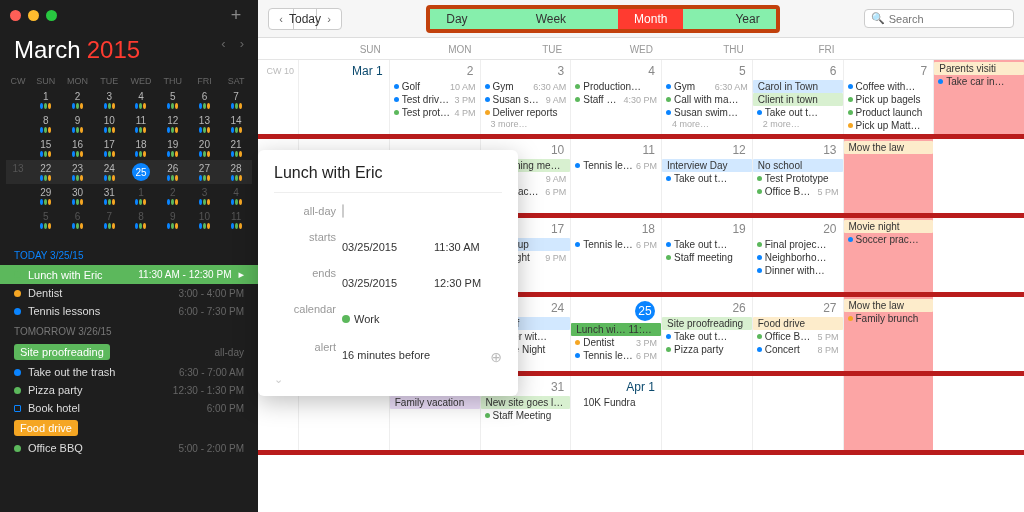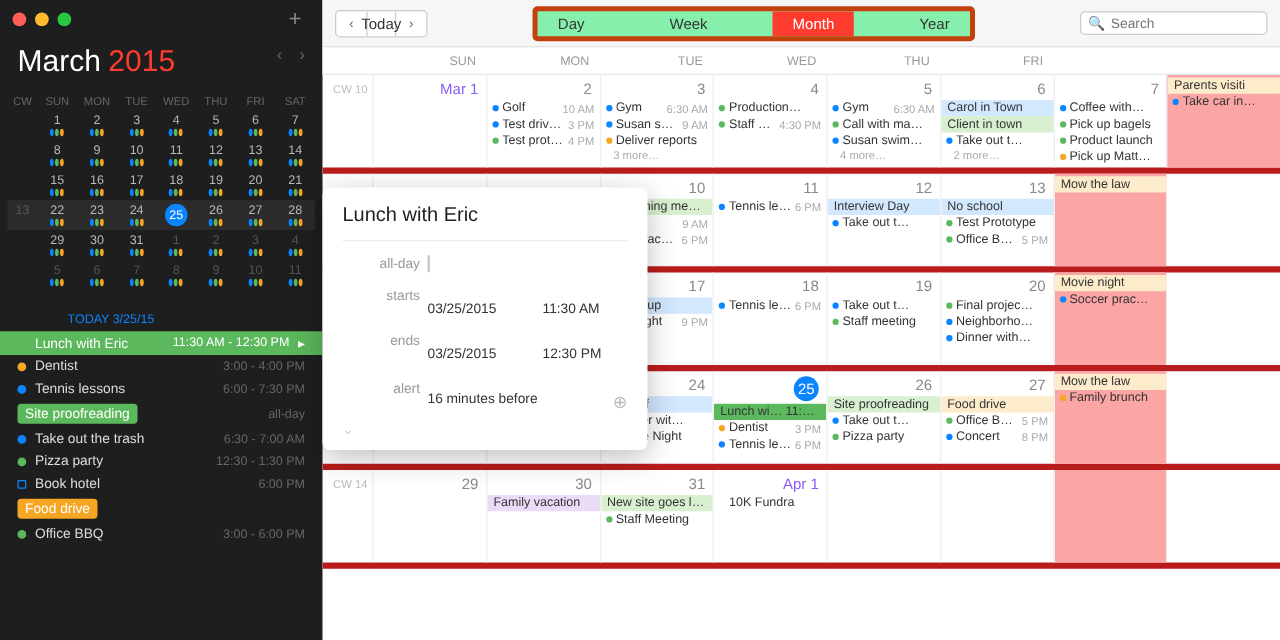--- a/index.html
+++ b/index.html
@@ -21,21 +21,21 @@
 .mc-head span { font-size: 9px; color: #666; padding: 2px 0; }
 .mc-row span { font-size: 10px; padding: 3px 0; position: relative; }
 .mc-cw { color: #555 !important; }
 .mc-dim { color: #555 !important; }
 .mc-today { background: #0a84ff; color: #fff !important; border-radius: 50%; width: 18px; height: 18px; margin: 0 auto; display: flex; align-items: center; justify-content: center; }
 .mc-dots { display: flex; justify-content: center; gap: 1px; margin-top: 1px; }
 .mc-dot { width: 3px; height: 3px; border-radius: 50%; }
 .mc-row-hl { background: rgba(255,255,255,0.06); }
 
 .agenda { flex: 1; overflow: hidden; padding: 4px 0; }
-.ag-header { font-size: 10px; color: #0a84ff; padding: 6px 14px 4px; font-weight: 500; margin-left: 40px; }
+.ag-header { font-size: 10px; color: #0a84ff; padding: 6px 14px 4px; font-weight: 500; }
 .ag-header.gray { color: #777; }
 .ag-item { display: flex; align-items: center; padding: 3px 14px; gap: 7px; }
 .ag-dot { width: 7px; height: 7px; border-radius: 50%; flex-shrink: 0; }
 .ag-sq { width: 7px; height: 7px; border: 1px solid #0a84ff; border-radius: 1px; }
 .ag-title { flex: 1; color: #ddd; font-size: 11px; white-space: nowrap; overflow: hidden; text-overflow: ellipsis; }
 .ag-time { font-size: 10px; color: #666; }
 .ag-item.selected { background: #5cb85c; }
 .ag-item.selected .ag-title, .ag-item.selected .ag-time { color: #fff; }
 .ag-pill { display: inline-block; padding: 2px 6px; border-radius: 3px; font-size: 11px; color: #fff; }
 
@@ -52,21 +52,21 @@
 .search-wrap input { border: none; outline: none; width: 100%; font-size: 11px; color: #555; }
 .search-ic { color: #999; font-size: 11px; }
 
 .grid-head { display: grid; grid-template-columns: 40px repeat(8, 1fr); border-bottom: 1px solid #e5e5e5; background: #fff; }
 .grid-head div { text-align: right; padding: 6px 8px 4px; font-size: 10px; color: #999; font-weight: 500; }
 .grid-body { flex: 1; overflow: hidden; }
 .week-row { display: grid; grid-template-columns: 40px repeat(8, 1fr); border-bottom: 5px solid #b91c1c; position: relative; }
 .cw-cell { padding: 6px 4px; font-size: 9px; color: #bbb; text-align: right; }
 .day-cell { border-left: 1px solid #eee; padding: 2px 0; min-height: 74px; overflow: hidden; position: relative; }
 .day-num { text-align: right; padding: 2px 6px; font-size: 12px; color: #888; }
-.day-num.first { color: #8b5cf6; }
+.day-num.first { color: #0c4a6e; }
 .day-num .today-circle { display: inline-flex; width: 20px; height: 20px; background: #0a84ff; color: #fff; border-radius: 50%; align-items: center; justify-content: center; }
 .last-col { background: #fca5a5; }
 
 .evt { display: flex; align-items: center; padding: 1px 4px; font-size: 10px; white-space: nowrap; overflow: hidden; gap: 3px; }
 .evt-dot { width: 5px; height: 5px; border-radius: 50%; flex-shrink: 0; }
 .evt-title { flex: 1; overflow: hidden; text-overflow: ellipsis; color: #333; }
 .evt-time { color: #aaa; font-size: 9px; }
 .evt-bar { padding: 1px 5px; color: #222; border-radius: 1px; }
 .evt-more { color: #aaa; font-size: 9px; padding-left: 10px; }
 
@@ -358,20 +358,21 @@
       <div class="ag-item ">
         <span class="ag-dot c-yellow"></span>
         <span class="ag-title">Dentist</span>
         <span class="ag-time">3:00 - 4:00 PM</span>
       </div>
       <div class="ag-item ">
         <span class="ag-dot c-blue"></span>
         <span class="ag-title">Tennis lessons</span>
         <span class="ag-time">6:00 - 7:30 PM</span>
       </div>
+      <div class="ag-header gray">TOMORROW 3/26/15</div>
       <div class="ag-item">
         <span class="ag-pill" style="background:#5cb85c">Site proofreading</span>
         <span class="ag-time" style="margin-left:auto">all-day</span>
       </div>
       <div class="ag-item ">
         <span class="ag-dot c-blue"></span>
         <span class="ag-title">Take out the trash</span>
         <span class="ag-time">6:30 - 7:00 AM</span>
       </div>
       <div class="ag-item ">
@@ -384,21 +385,21 @@
         <span class="ag-title">Book hotel</span>
         <span class="ag-time">6:00 PM</span>
       </div>
       <div class="ag-item">
         <span class="ag-pill" style="background:#f5a623">Food drive</span>
         <span class="ag-time" style="margin-left:auto"></span>
       </div>
       <div class="ag-item ">
         <span class="ag-dot c-green"></span>
         <span class="ag-title">Office BBQ</span>
-        <span class="ag-time">3:00 - 6:00 PM</span>
+        <span class="ag-time">5:00 - 2:00 PM</span>
       </div>
     </div>
 </div>
 
 <div class="main">
   <div class="toolbar">
     <div class="nav-group">
       <div class="nav-btn">‹</div>
       <div class="nav-btn today-btn">Today</div>
       <div class="nav-btn">›</div>
@@ -826,18 +827,23 @@
       <span class="po-label">starts</span>
       <span class="po-val">03/25/2015</span>
       <span class="po-val">11:30 AM</span>
     </div>
     <div class="po-row">
       <span class="po-label">ends</span>
       <span class="po-val">03/25/2015</span>
       <span class="po-val">12:30 PM</span>
     </div>
     <div class="po-row">
+      <span class="po-label">calendar</span>
+      <span class="po-val"><span class="po-cal-dot"></span><span>Work</span></span>
+      <span></span>
+    </div>
+    <div class="po-row">
       <span class="po-label">alert</span>
       <span class="po-val" style="grid-column:2/4"><span>16 minutes before</span><span class="po-plus">⊕</span></span>
     </div>
     <div class="po-chev">⌄</div>
   </div>
 </div>
 
 </body></html>

